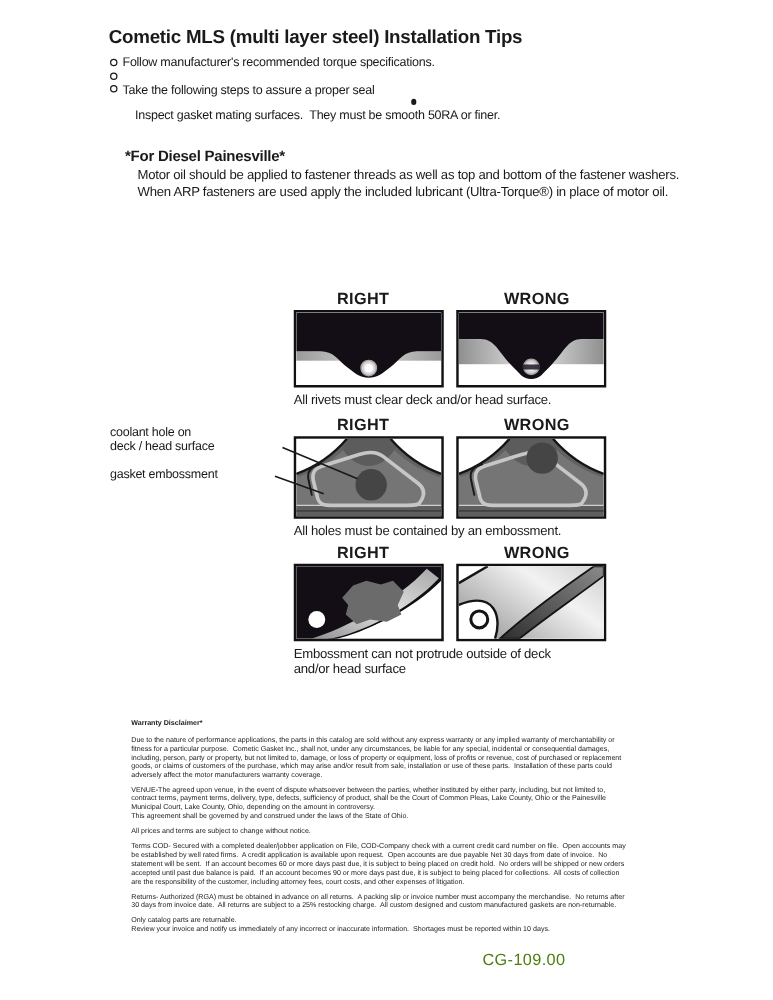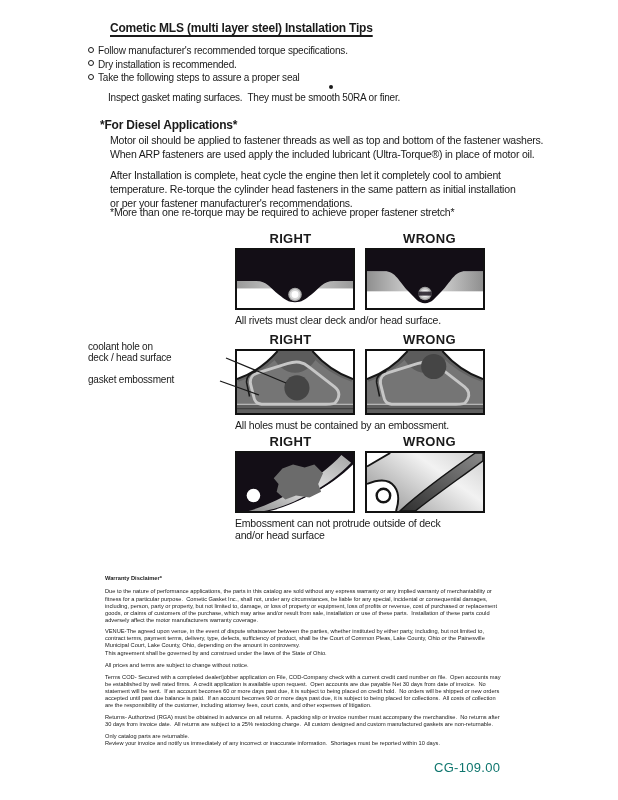--- a/index.html
+++ b/index.html
@@ -5,23 +5,23 @@
   html,body{margin:0;padding:0;background:#ffffff;}
   .page{
     position:relative;width:618px;height:800px;background:#ffffff;overflow:hidden;
     font-family:"Liberation Sans","DejaVu Sans",sans-serif;color:#1a1a1a;
   }
   .abs{position:absolute;}
   .prewrap{white-space:pre-wrap;}
   .preline{white-space:pre-line;}
 
   .title{
-    left:110px;top:21px;width:440px;
-    font-size:12px;font-weight:bold;letter-spacing:-0.2px;
-    text-decoration:underline;text-decoration-thickness:1.5px;text-underline-offset:3px;
+    left:87px;top:21px;width:440px;
+    font-size:15px;font-weight:bold;letter-spacing:-0.2px;
+    text-decoration-thickness:1.5px;text-underline-offset:3px;
   }
   .bullets{left:88px;top:44px;width:470px;font-size:10px;line-height:13.6px;letter-spacing:-0.2px;}
   .b1{display:flex;align-items:baseline;}
   .b1 .mark{flex:0 0 auto;width:4px;height:4px;border:1px solid #1a1a1a;border-radius:50%;margin:0 4px 2px 0;align-self:center;}
   .b2{display:flex;align-items:baseline;margin-left:20px;flex-direction:column;}
   .b2 .mark{flex:0 0 auto;width:4.5px;height:4.5px;background:#1a1a1a;border-radius:50%;margin:0 4px 2px 0;align-self:center;}
 
   .diesel-head{left:100px;top:118px;font-size:12px;font-weight:bold;letter-spacing:-0.2px;}
   .para{left:100px;width:440px;font-size:10.5px;line-height:13.8px;letter-spacing:-0.2px;margin-left:10px;}
   .p1{top:134px;}
@@ -44,55 +44,50 @@
   .leaders{left:0;top:0;pointer-events:none;z-index:5;}
 
   .disc{
     left:105px;top:575px;width:589px;
     transform:scale(0.71);transform-origin:0 0;
     font-size:8px;line-height:9.9px;letter-spacing:0;
   }
   .disc .dhead{font-weight:bold;margin:0 0 9px 0;}
   .disc p{margin:0 0 7px 0;}
 
-  .pageno{left:386px;top:760px;font-size:13px;letter-spacing:0.3px;color:#0f766e;margin-left:48px;}
+  .pageno{left:386px;top:760px;font-size:13px;letter-spacing:0.3px;color:#4d7c0f;}
 </style>
 </head>
 <body>
 
 <div class="page">
 
   <div class="abs title">Cometic MLS (multi layer steel) Installation Tips</div>
 
   <div class="abs bullets">
     <div class="b1">
         <span class="mark"></span>
         <span class="prewrap">Follow manufacturer's recommended torque specifications.</span>
       </div>
     <div class="b1">
         <span class="mark"></span>
-        <span class="prewrap">Dry installation is recommended.</span>
       </div>
     <div class="b1">
         <span class="mark"></span>
         <span class="prewrap">Take the following steps to assure a proper seal</span>
       </div>
     <div class="b2">
         <span class="mark"></span>
         <span class="prewrap">Inspect gasket mating surfaces.  They must be smooth 50RA or finer.</span>
       </div>
   </div>
 
-  <div class="abs diesel-head">*For Diesel Applications*</div>
+  <div class="abs diesel-head">*For Diesel Painesville*</div>
   <div class="abs para p1 preline prewrap">Motor oil should be applied to fastener threads as well as top and bottom of the fastener washers.
 When ARP fasteners are used apply the included lubricant (Ultra-Torque®) in place of motor oil.</div>
-  <div class="abs para p2 prewrap">After Installation is complete, heat cycle the engine then let it completely cool to ambient
-temperature. Re-torque the cylinder head fasteners in the same pattern as initial installation
-or per your fastener manufacturer's recommendations.</div>
-  <div class="abs para p3 prewrap">*More than one re-torque may be required to achieve proper fastener stretch*</div>
 
   <div class="abs dgrow r1">
     <div class="dghead">
       <span>RIGHT</span>
       <span>WRONG</span>
     </div>
     <div class="dgboxes">
       <div class="dgbox">
         <svg viewBox="0 0 120 60" preserveAspectRatio="none">
           <defs>

